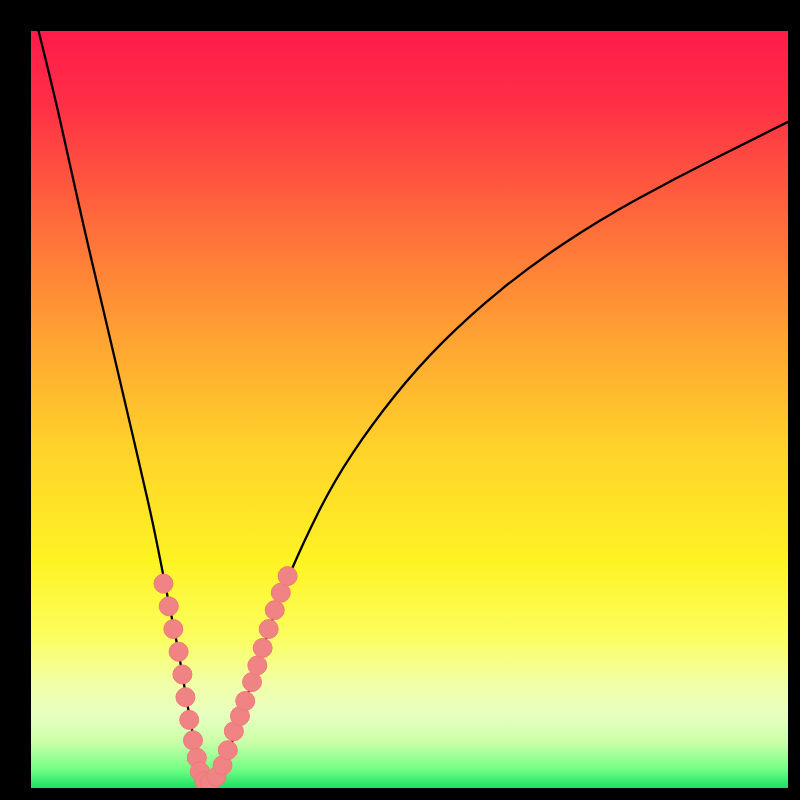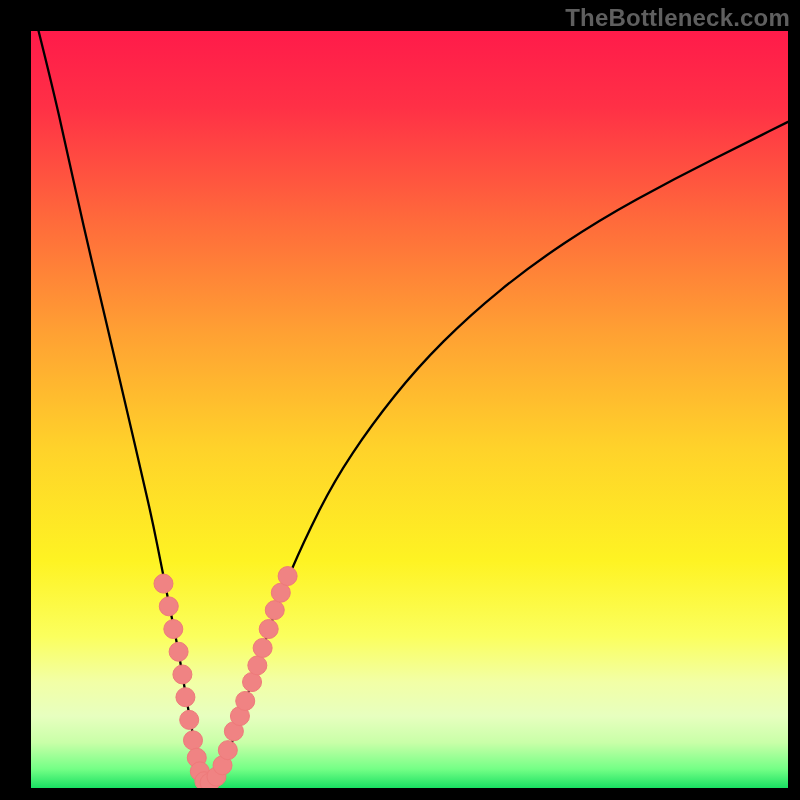--- a/index.html
+++ b/index.html
@@ -88,14 +88,13 @@
           <circle cx="226.34" cy="634.37" r="9.5" fill="#f08383" stroke="#ee7a7a" stroke-width="1"></circle>
           <circle cx="231.64" cy="616.96" r="9.5" fill="#f08383" stroke="#ee7a7a" stroke-width="1"></circle>
           <circle cx="237.70" cy="598.03" r="9.5" fill="#f08383" stroke="#ee7a7a" stroke-width="1"></circle>
           <circle cx="243.75" cy="579.11" r="9.5" fill="#f08383" stroke="#ee7a7a" stroke-width="1"></circle>
           <circle cx="249.81" cy="561.69" r="9.5" fill="#f08383" stroke="#ee7a7a" stroke-width="1"></circle>
           <circle cx="256.62" cy="545.04" r="9.5" fill="#f08383" stroke="#ee7a7a" stroke-width="1"></circle>
         </g>
       </svg>
     </div>
 
-  <div class="watermark">TheBottleneck.com</div>
 </div>
 
 </body></html>

